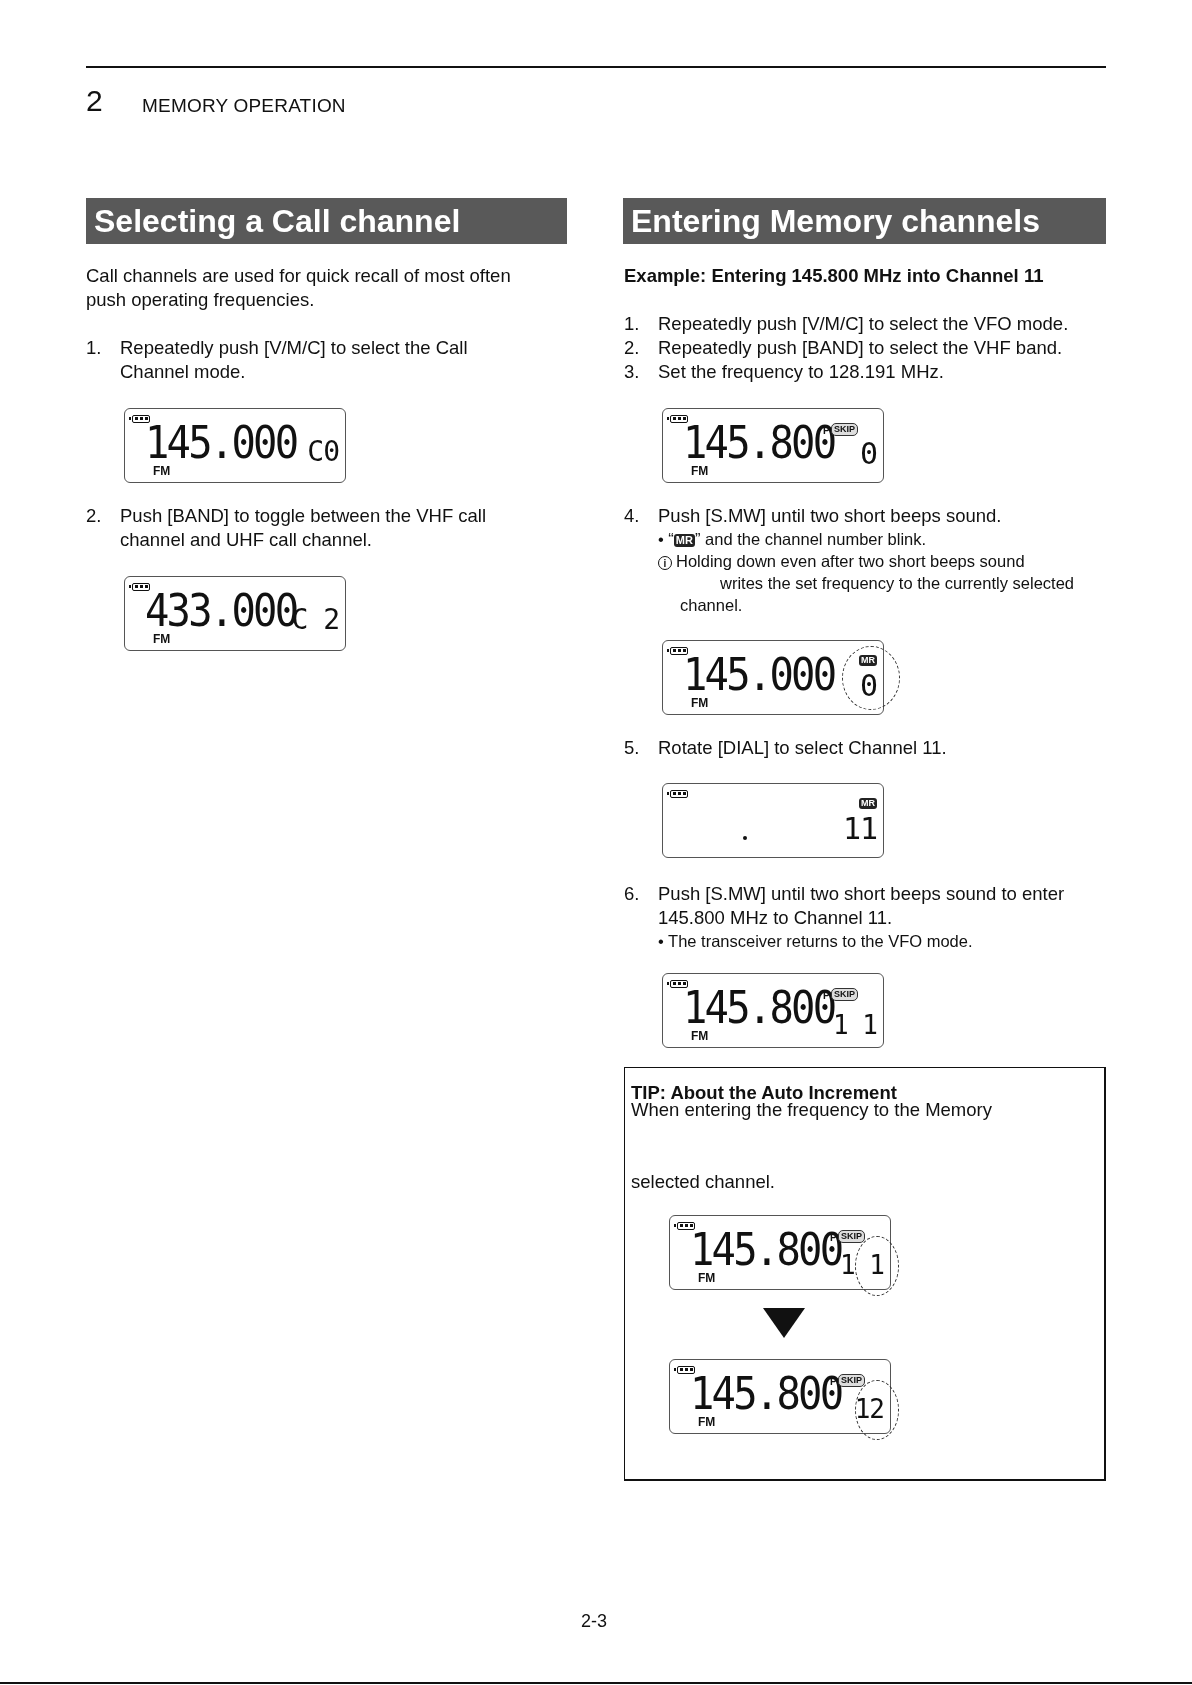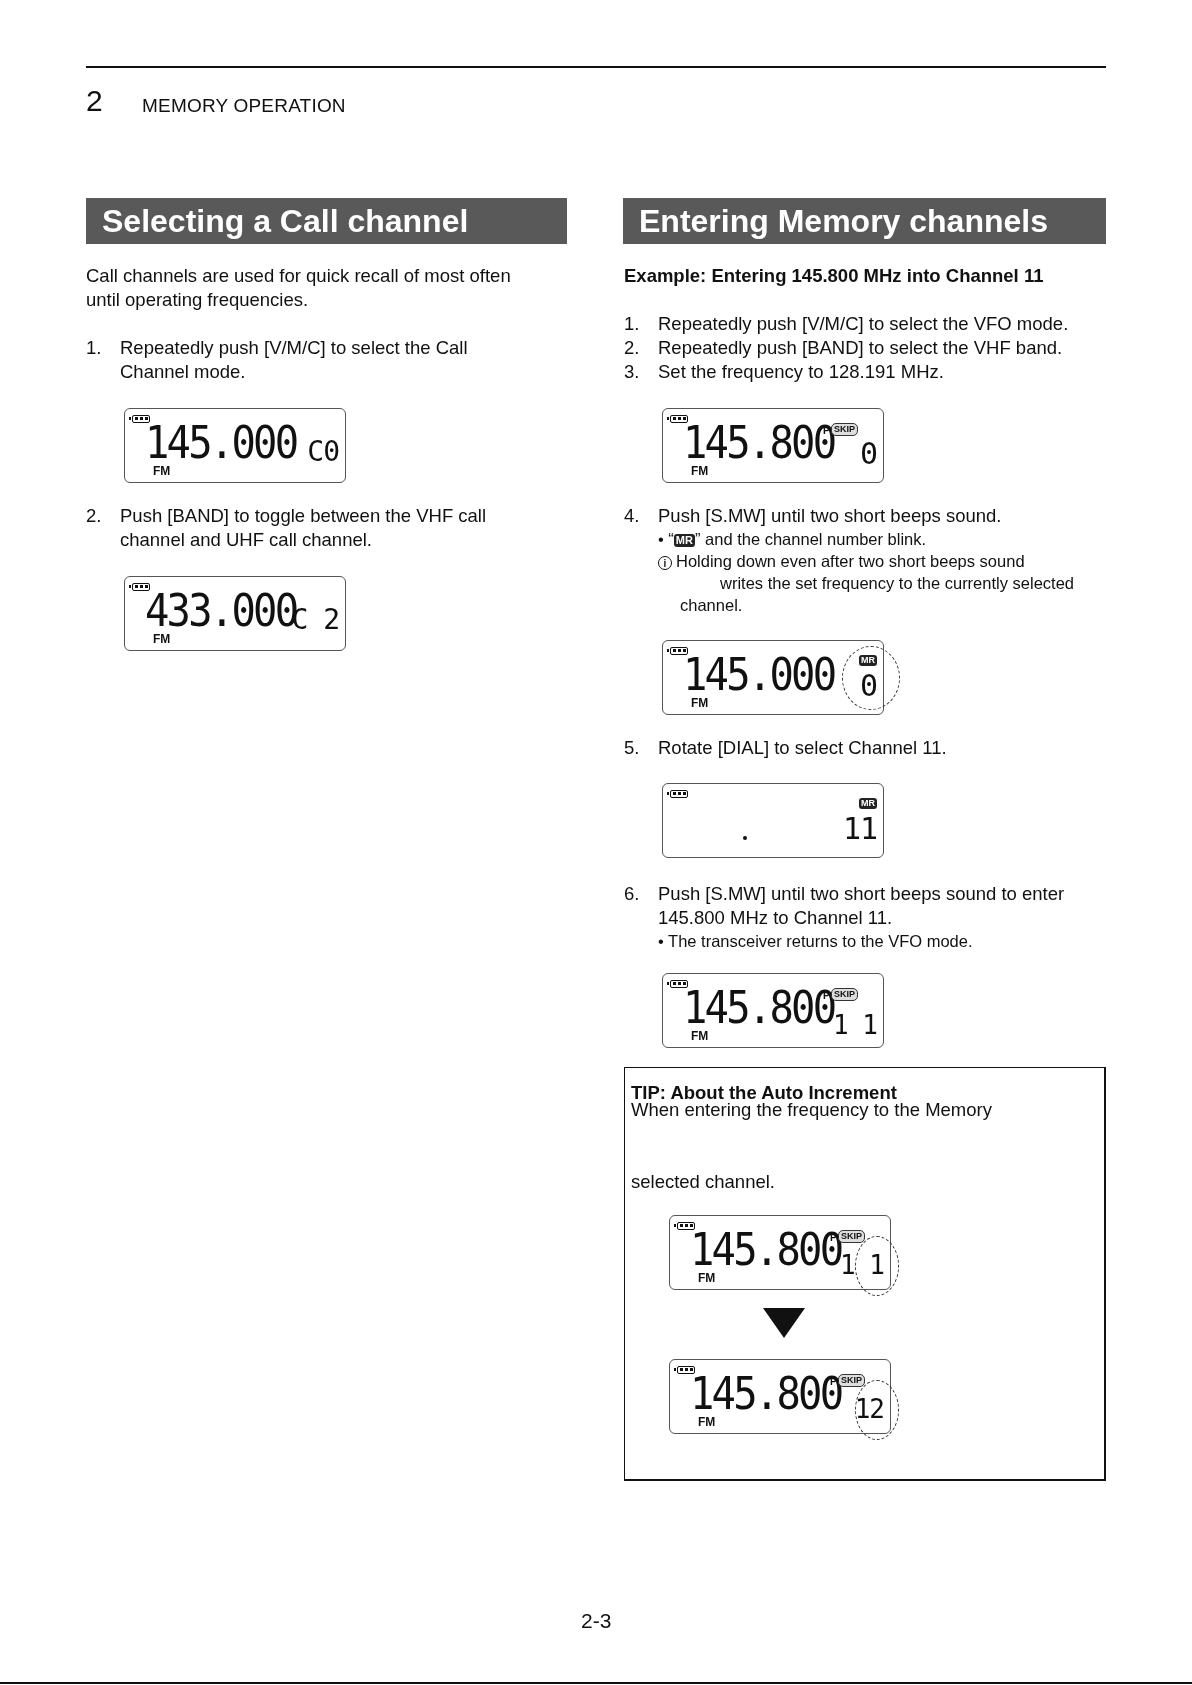--- a/index.html
+++ b/index.html
@@ -3,21 +3,21 @@
 <meta charset="utf-8">
 <style>
   html, body { margin:0; padding:0; background:#ffffff; }
   body { width:1192px; height:1685px; position:relative; overflow:hidden;
          font-family:"Liberation Sans", sans-serif; color:#111; }
   .abs { position:absolute; }
   .rule { position:absolute; background:#111; }
   .chap-num { font-size:30px; line-height:30px; }
   .chap-title { font-size:19px; line-height:20px; letter-spacing:0.2px; }
   .sec-bar { position:absolute; height:46px; background:#595959; color:#fff;
-             font-weight:bold; font-size:32px; line-height:46px; padding-left:16px;
+             font-weight:bold; font-size:32px; line-height:46px; padding-left:8px;
              box-sizing:border-box; white-space:nowrap; }
   .para { position:absolute; font-size:18.5px; line-height:24px; }
   .bold { font-weight:bold; }
   .step { position:absolute; font-size:18.5px; line-height:24px; }
   .step .num { position:absolute; left:0; top:0; }
   .step .txt { position:absolute; left:34px; top:0; white-space:nowrap; }
   .sub { position:absolute; font-size:16.5px; line-height:22px; white-space:nowrap; }
   .lcd { position:absolute; width:222px; height:75px; border:1.5px solid #555;
          border-radius:6px; box-sizing:border-box; background:#fff; }
   .lcd .batt { position:absolute; left:7px; top:6px; width:18px; height:8px;
@@ -37,34 +37,34 @@
              border-radius:3px; padding:0 2px; line-height:11px; }
   .lcd .dot { position:absolute; width:4px; height:4px; background:#111; border-radius:50%; }
   .dashed-circle { position:absolute; border:1.5px dashed #333; border-radius:50%; box-sizing:border-box; }
   .tipbox { position:absolute; border:1.5px solid #111; border-right-width:2.5px; border-bottom-width:2.5px; box-sizing:border-box; }
   .arrow-down { position:absolute; width:0; height:0; border-left:21px solid transparent; border-right:21px solid transparent;
                 border-top:30px solid #111; }
   .inline-mr { display:inline-block; background:#222; color:#fff; font-size:11px; font-weight:bold;
                border-radius:3px; padding:0 2px; line-height:13px; vertical-align:1px; }
   .info-icon { display:inline-block; width:14px; height:14px; border:1.2px solid #111; border-radius:50%;
                font-size:10px; line-height:14px; text-align:center; box-sizing:border-box; margin-right:4px; vertical-align:0px; font-weight:bold; }
-  .pagenum { position:absolute; font-size:21px; line-height:18px; }
+  .pagenum { position:absolute; font-size:18px; line-height:18px; }
 </style>
 </head>
 <body>
 
 <div class="rule" style="left:86px; top:66px; width:1020px; height:2px;"></div>
 
 <div class="abs chap-num" style="left:86px; top:86px;">2</div>
 <div class="abs chap-title" style="left:142px; top:96px;">MEMORY OPERATION</div>
 
 <div class="sec-bar" style="left:86px; top:198px; width:481px;">Selecting a Call channel</div>
 
 <div class="para" style="left:86px; top:264px;">Call channels are used for quick recall of most often</div>
-<div class="para" style="left:86px; top:288px;">until operating frequencies.</div>
+<div class="para" style="left:86px; top:288px;">push operating frequencies.</div>
 
 <div class="step" style="left:86px; top:336px;">
   <span class="num">1.</span>
   <span class="txt">Repeatedly push [V/M/C] to select the Call</span>
   <span class="txt" style="top:24px;">Channel mode.</span>
 </div>
 
 <div class="lcd" style="left:124px; top:408px;">
   <span class="batt">
       <i style="left:2px"></i>

